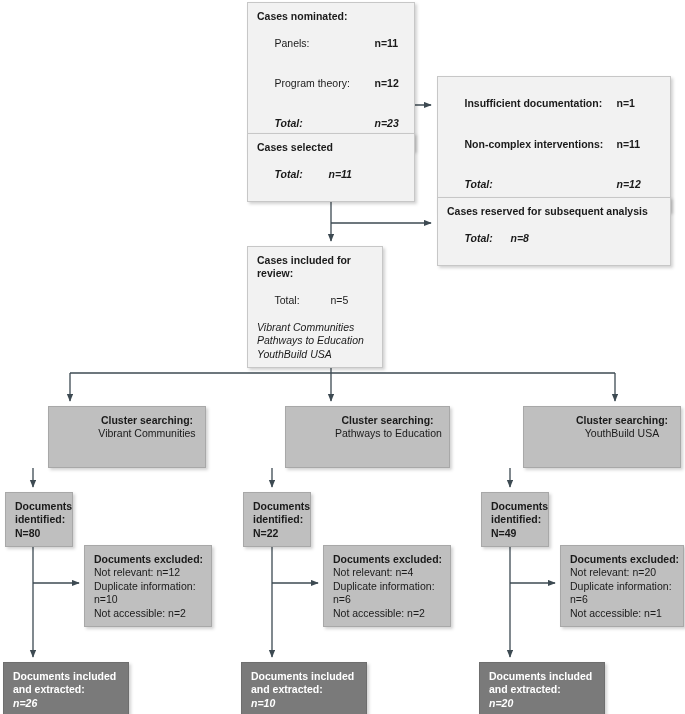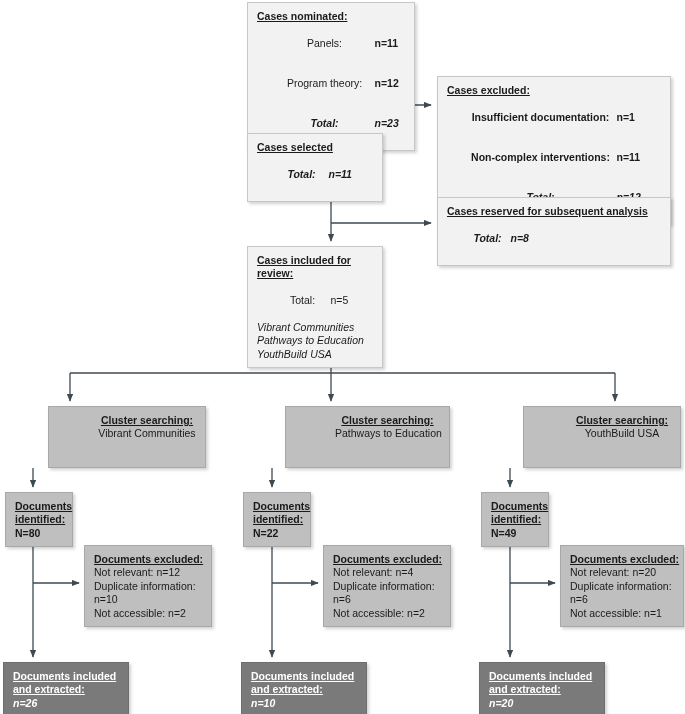--- a/index.html
+++ b/index.html
@@ -46,36 +46,35 @@
     border-color: #a8a8a8;
   }
   .box.dark {
     background: #7a7a7a;
     border-color: #6e6e6e;
     color: #ffffff;
   }
   .ttl {
     font-weight: bold;
     white-space: pre;
-    text-decoration: underline;
   }
   .row {
     display: block;
     white-space: pre;
   }
-  .row .lbl { display: inline-block; text-align: center; }
+  .row .lbl { display: inline-block; }
   .row .val { display: inline-block; }
   .ital { font-style: italic; font-weight: bold; }
   .centered { text-align: center; margin-left: 40px; }
   .b { font-weight: bold; }
 
   
   #n-nominated   { left: 247px; top: 2px;   width: 168px; }
   #n-excluded    { left: 437px; top: 76px;  width: 234px; }
-  #n-selected    { left: 247px; top: 133px; width: 136px; }
+  #n-selected    { left: 247px; top: 133px; width: 168px; }
   #n-reserved    { left: 437px; top: 197px; width: 234px; }
   #n-included    { left: 247px; top: 246px; width: 136px; }
 
   #n-cs1 { left: 8px;   top: 406px; width: 158px; height: 62px; }
   #n-cs2 { left: 245px; top: 406px; width: 165px; height: 62px; }
   #n-cs3 { left: 483px; top: 406px; width: 158px; height: 62px; }
 
   #n-id1 { left: 5px;   top: 492px; width: 68px; }
   #n-id2 { left: 243px; top: 492px; width: 68px; }
   #n-id3 { left: 481px; top: 492px; width: 68px; }
@@ -137,21 +136,20 @@
     </div>
     <div class="row">
       <span class="lbl" style="width:100px">Program theory:</span><span class="val b">n=12</span>
     </div>
     <div class="row">
       <span class="lbl ital" style="width:100px">Total:</span><span class="val ital">n=23</span>
     </div>
   </div>
 
   <div class="box light" id="n-excluded">
-    <div class="ttl">Cases excluded:</div>
     <div class="row">
       <span class="lbl b" style="width:152px">Insufficient documentation:</span><span class="val b">n=1</span>
     </div>
     <div class="row">
       <span class="lbl b" style="width:152px">Non-complex interventions:</span><span class="val b">n=11</span>
     </div>
     <div class="row">
       <span class="lbl ital" style="width:152px">Total:</span><span class="val ital">n=12</span>
     </div>
   </div>

